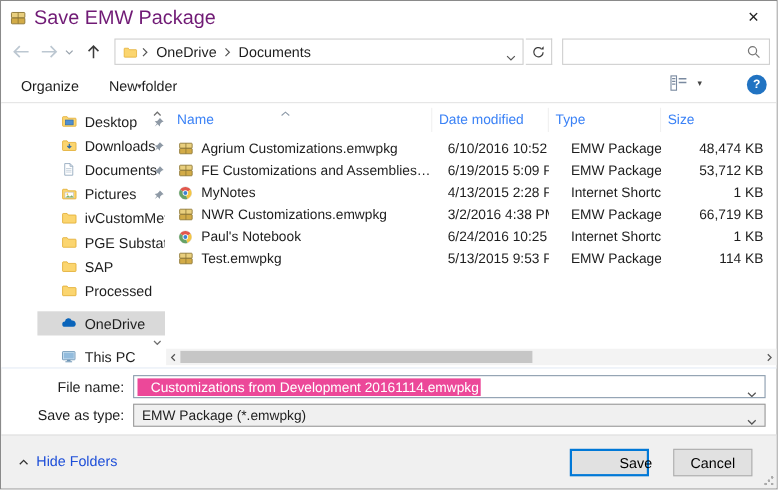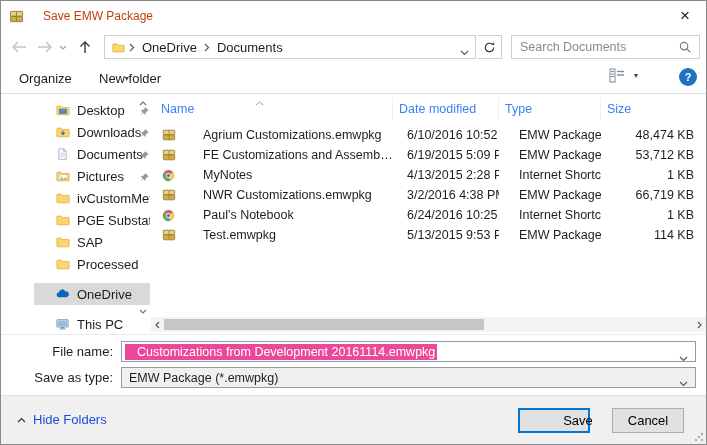--- a/index.html
+++ b/index.html
@@ -2,21 +2,21 @@
 <html><head>
 <meta charset="utf-8">
 <style>
   html,body{margin:0;padding:0;background:#d7d7d7;font-family:"Liberation Sans",sans-serif;}
   *{box-sizing:border-box;}
   .window{position:relative;width:707px;height:445px;background:#fff;border:1px solid #8a8a8a;overflow:hidden;
           font-size:13px;color:#1e1e1e;}
 
   
   .titlebar{position:absolute;left:0;top:0;right:0;height:30px;background:#fff;display:flex;align-items:center;padding-left:8px;}
-  .titlebar .title{margin-left:19px;font-size:12px;color:#c2410c;}
+  .titlebar .title{margin-left:7px;font-size:18px;color:#701a75;}
   .close-btn{position:absolute;right:0;top:0;width:42px;height:29px;display:flex;align-items:center;justify-content:center;
              font-size:17px;color:#222;cursor:pointer;}
 
   
   .navbar{position:absolute;left:0;top:30px;right:0;height:32px;background:#fff;}
   .navbtn{position:absolute;top:4px;width:24px;height:24px;display:flex;align-items:center;justify-content:center;}
   .addrbar{position:absolute;left:103px;top:4px;width:372px;height:24px;border:1px solid #cfcfcf;background:#fff;
            display:flex;align-items:center;padding-left:6px;}
   .crumb{padding:0 4px;white-space:nowrap;}
   .crumb-sep{margin:0 3px;display:flex;align-items:center;}
@@ -50,21 +50,21 @@
 
   .listpane{position:absolute;left:150px;top:0;right:0;bottom:0;}
   .list-header{position:absolute;left:0;top:0;right:0;height:26px;display:grid;
                grid-template-columns:242px 106px 102px 1fr;color:#3b82f6;font-size:12.5px;}
   .hcell{display:flex;align-items:center;border-right:1px solid #f0f0f0;padding-left:10px;height:22px;margin-top:4px;}
   .hcell.date,.hcell.type,.hcell.size{padding-left:6px;}
   .sort-caret{position:absolute;left:104px;top:0;}
   .file-rows{position:absolute;left:0;top:31px;right:0;}
   .file-row{height:20px;display:grid;grid-template-columns:242px 106px 102px 1fr;align-items:center;font-size:12.5px;cursor:default;}
   .cell{white-space:nowrap;overflow:hidden;}
-  .cell.name{display:flex;padding-left:10px;gap:20px;}
+  .cell.name{display:flex;padding-left:10px;}
   .cell.name .fname{margin-left:7px;overflow:hidden;text-overflow:ellipsis;}
   .cell.date{padding-left:14px;}
   .cell.type{padding-left:20px;}
   .cell.size{text-align:right;padding-right:12px;}
   .ic{display:inline-flex;align-items:center;justify-content:center;width:15px;height:15px;flex:none;}
 
   .hscroll{position:absolute;left:0;right:0;bottom:2px;height:15px;background:#f3f3f3;}
   .hscroll .arr{position:absolute;top:0;width:13px;height:15px;display:flex;align-items:center;justify-content:center;}
   .hthumb{position:absolute;left:13px;top:2px;width:320px;height:11px;background:#c6c6c6;}
 
@@ -156,21 +156,20 @@
       </span>
     </div>
     <div class="refreshbtn">
       <svg width="13" height="13" viewBox="0 0 16 16">
           <path d="M13.2 8A5.2 5.2 0 1 1 11 3.7" fill="none" stroke="#3b3b3b" stroke-width="1.4"></path>
           <path d="M13.8 1.2v3.6h-3.6z" fill="#3b3b3b"></path>
         </svg>
     </div>
 
     <div class="searchbox">
-      <input placeholder="Search Documents" style="">
       <span class="search-ic">
         <svg width="13" height="13" viewBox="0 0 14 14">
             <circle cx="5.5" cy="5.5" r="4" fill="none" stroke="#777" stroke-width="1.2"></circle>
             <line x1="8.6" y1="8.6" x2="12.3" y2="12.3" stroke="#777" stroke-width="1.2"></line>
           </svg>
       </span>
     </div>
   </div>
 
   <div class="toolbar">

